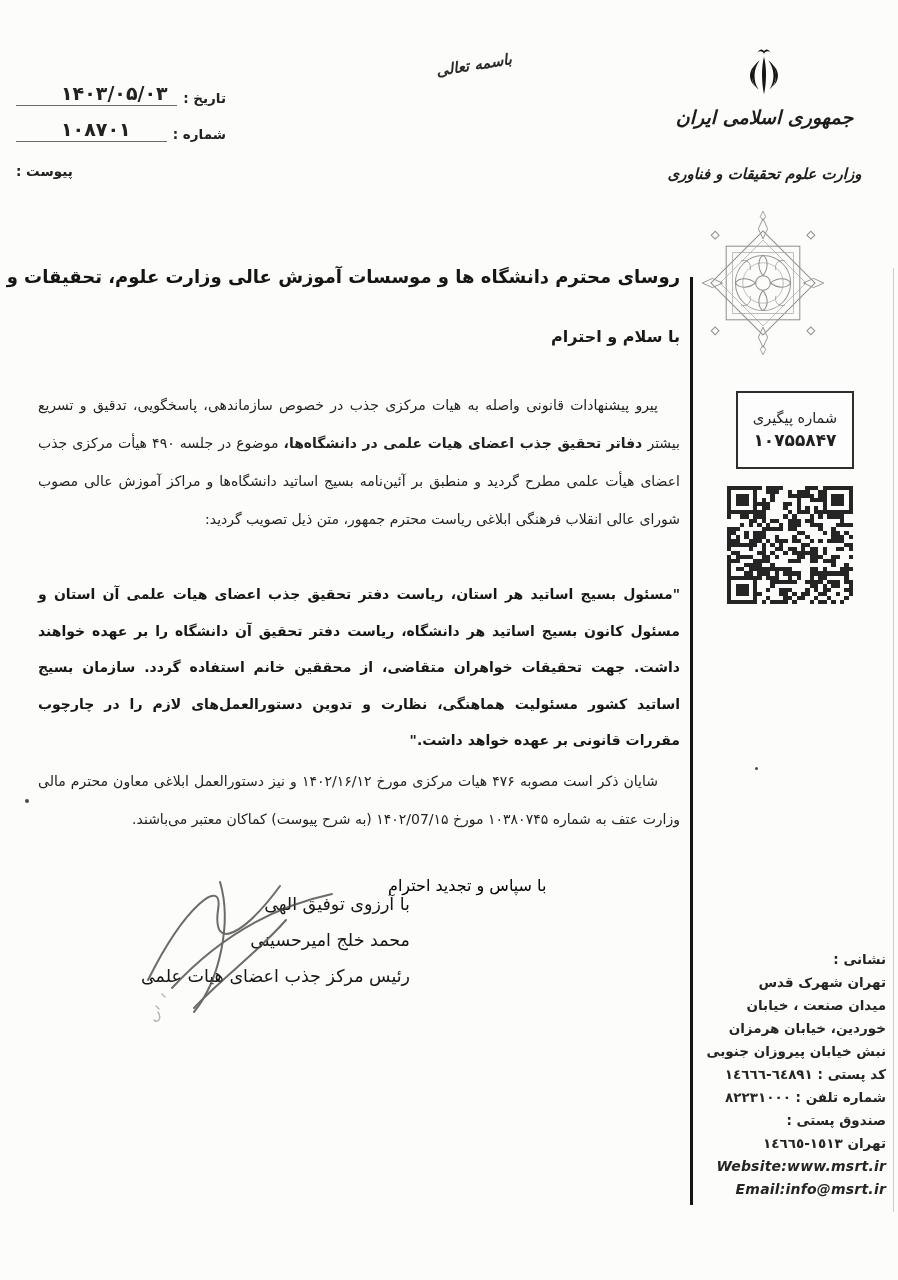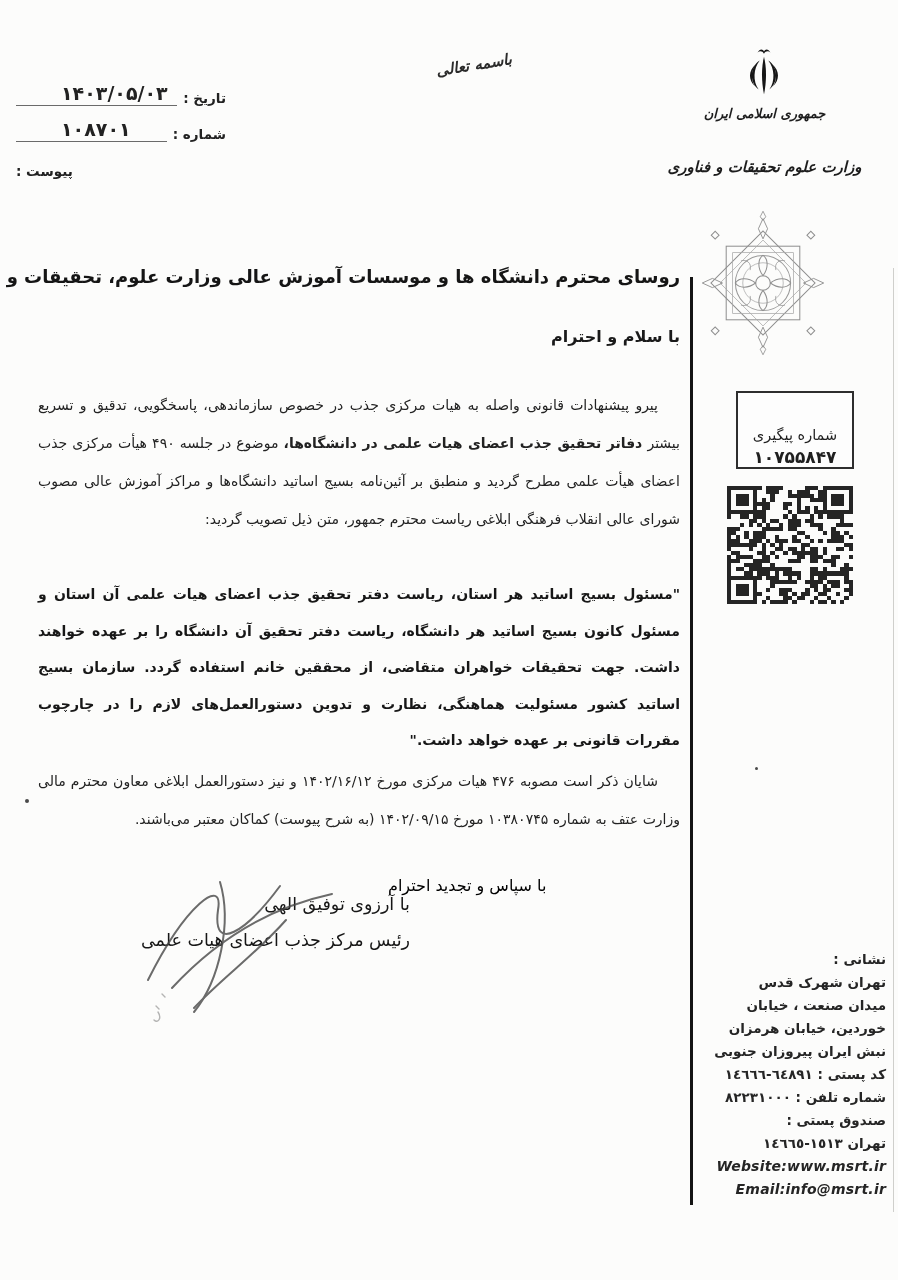--- a/index.html
+++ b/index.html
@@ -19,21 +19,21 @@
     letter-spacing:1px;color:#222;white-space:nowrap;text-align:left;margin-left:45px;}
 
   
   .bismillah{left:424px;top:56px;width:100px;font-family:"DejaVu Serif","DejaVu Sans",serif;
     font-style:italic;font-weight:bold;font-size:15px;color:#2a2a2a;transform:rotate(-9deg);text-align:center;}
 
   
   .emblem{left:733px;top:44px;}
   .gov-block{left:652px;top:106px;width:225px;text-align:center;direction:rtl;color:#1d1d1d;
     font-family:"DejaVu Serif","DejaVu Sans",serif;font-style:italic;}
-  .gov-line1{font-size:13px;font-weight:bold;margin-bottom:19px;}
+  .gov-line1{font-size:19px;font-weight:bold;margin-bottom:19px;}
   .gov-line2{font-size:15px;font-weight:bold;margin-top:37px;}
 
   .ornament{left:694px;top:204px;}
   .v-divider{left:690px;top:277px;width:3px;height:928px;background:#141414;}
   .edge-line{left:893px;top:268px;width:1px;height:944px;background:#cfcfcc;}
 
   
   .main-col{left:38px;width:642px;direction:rtl;}
   .recipient{top:266px;font-size:18px;font-weight:bold;white-space:nowrap;color:#151515;}
   .salutation{top:327px;font-size:16px;font-weight:bold;color:#1a1a1a;}
@@ -43,21 +43,21 @@
   .p3{top:748px;text-indent:22px;}
   .closing{left:388px;top:876px;font-size:16px;direction:rtl;color:#000000;}
 
   
   .sig-block{left:116px;width:294px;top:886px;direction:rtl;text-align:right;font-weight:normal;
     font-size:17.5px;line-height:36px;color:#161616;}
   .sig-scribble{left:128px;top:862px;pointer-events:none;}
 
   
   .tracking-box{left:736px;top:391px;width:114px;height:74px;border:2px solid #2e2e2e;
-    direction:rtl;text-align:center;display:flex;flex-direction:column;justify-content:flex-end;gap:4px;background:#fdfdfd;}
+    direction:rtl;text-align:center;display:flex;flex-direction:column;justify-content:center;gap:4px;background:#fdfdfd;}
   .tracking-label{font-size:14.5px;color:#1f1f1f;}
   .tracking-number{font-size:17px;font-weight:600;letter-spacing:2px;color:#1f1f1f;}
   .qr{left:727px;top:486px;width:126px;height:118px;display:grid;
     grid-template-columns:repeat(29,1fr);grid-template-rows:repeat(29,1fr);}
   .qr i{display:block;}
   .qr .b{background:#252525;}
 
   .dot{background:#4a4a4a;border-radius:50%;}
   .dot-a{left:755px;top:767px;width:3px;height:3px;}
   .dot-b{left:25px;top:799px;width:4px;height:4px;}
@@ -132,26 +132,27 @@
 <div class="abs v-divider"></div>
 <div class="abs edge-line"></div>
 
 <div class="abs main-col recipient">روسای محترم دانشگاه ها و موسسات آموزش عالی وزارت علوم، تحقیقات و فناوری</div>
 <div class="abs main-col salutation">با سلام و احترام</div>
 
 <p class="abs main-col para p1"><span>پیرو پیشنهادات قانونی واصله به هیات مرکزی جذب در خصوص سازماندهی، پاسخگویی، تدقیق و تسریع بیشتر </span><b>دفاتر تحقیق جذب اعضای هیات علمی در دانشگاه‌ها،</b><span> موضوع در جلسه ۴۹۰ هیأت مرکزی جذب اعضای هیأت علمی مطرح گردید و منطبق بر آئین‌نامه بسیج اساتید دانشگاه‌ها و مراکز آموزش عالی مصوب شورای عالی انقلاب فرهنگی ابلاغی ریاست محترم جمهور، متن ذیل تصویب گردید:</span></p>
 
 <p class="abs main-col para p2">"مسئول بسیج اساتید هر استان، ریاست دفتر تحقیق جذب اعضای هیات علمی آن استان و مسئول کانون بسیج اساتید هر دانشگاه، ریاست دفتر تحقیق آن دانشگاه را بر عهده خواهند داشت. جهت تحقیقات خواهران متقاضی، از محققین خانم استفاده گردد. سازمان بسیج اساتید کشور مسئولیت هماهنگی، نظارت و تدوین دستورالعمل‌های لازم را در چارچوب مقررات قانونی بر عهده خواهد داشت."</p>
 
-<p class="abs main-col para p3">شایان ذکر است مصوبه ۴۷۶ هیات مرکزی مورخ ۱۴۰۲/۱۶/۱۲ و نیز دستورالعمل ابلاغی معاون محترم مالی وزارت عتف به شماره ۱۰۳۸۰۷۴۵ مورخ ۱۴۰۲/۰۹/۱۵ (به شرح پیوست) کماکان معتبر می‌باشند.</p>
+<p class="abs main-col para p3">شایان ذکر است مصوبه ۴۷۶ هیات مرکزی مورخ ۱۴۰۲/۱۶/۱۲ و نیز دستورالعمل ابلاغی معاون محترم مالی وزارت عتف به شماره ۱۰۳۸۰۷۴۵ مورخ ۱۴۰۲/07/۱۵ (به شرح پیوست) کماکان معتبر می‌باشند.</p>
 
 <div class="abs closing">با سپاس و تجدید احترام</div>
 
 <div class="abs sig-block">
   <div>با آرزوی توفیق الهی</div>
+  <div>محمد خلج امیرحسینی</div>
   <div>رئیس مرکز جذب اعضای هیات علمی</div>
 </div>
 <div class="abs sig-scribble">
   <svg width="230" height="170" viewBox="0 0 230 170">
     <g fill="none" stroke="#474747" stroke-width="2" opacity=".8" stroke-linecap="round">
       <path d="M20 118 C 58 42 96 14 90 48 C 84 92 118 70 152 24"></path>
       <path d="M44 126 C 92 74 148 44 204 32"></path>
       <path d="M66 146 C 94 116 128 92 158 58"></path>
       <path d="M92 20 C 104 60 92 118 66 150"></path>
       <path d="M30 150 C 34 156 30 162 26 158" stroke-width="1.4" opacity=".5"></path>
@@ -1009,20 +1010,20 @@
   </div>
 
 <div class="abs dot dot-a"></div>
 <div class="abs dot dot-b"></div>
 
 <div class="abs addr">
   <div>نشانی :</div>
   <div>تهران شهرک قدس</div>
   <div>میدان صنعت ، خیابان</div>
   <div>خوردین، خیابان هرمزان</div>
-  <div>نبش ایران پیروزان جنوبی</div>
+  <div>نبش خیابان پیروزان جنوبی</div>
   <div><span>کد پستی :</span> <span class="num-ltr">١٤٦٦٦-٦٤٨٩١</span></div>
   <div><span>شماره تلفن :</span> <span class="num-ltr">٨٢٢٣١٠٠٠</span></div>
   <div>صندوق پستی :</div>
   <div><span>تهران</span> <span class="num-ltr">١٤٦٦٥-١٥١٣</span></div>
   <div class="en">Website:www.msrt.ir</div>
   <div class="en">Email:info@msrt.ir</div>
 </div>
 
 </body></html>

